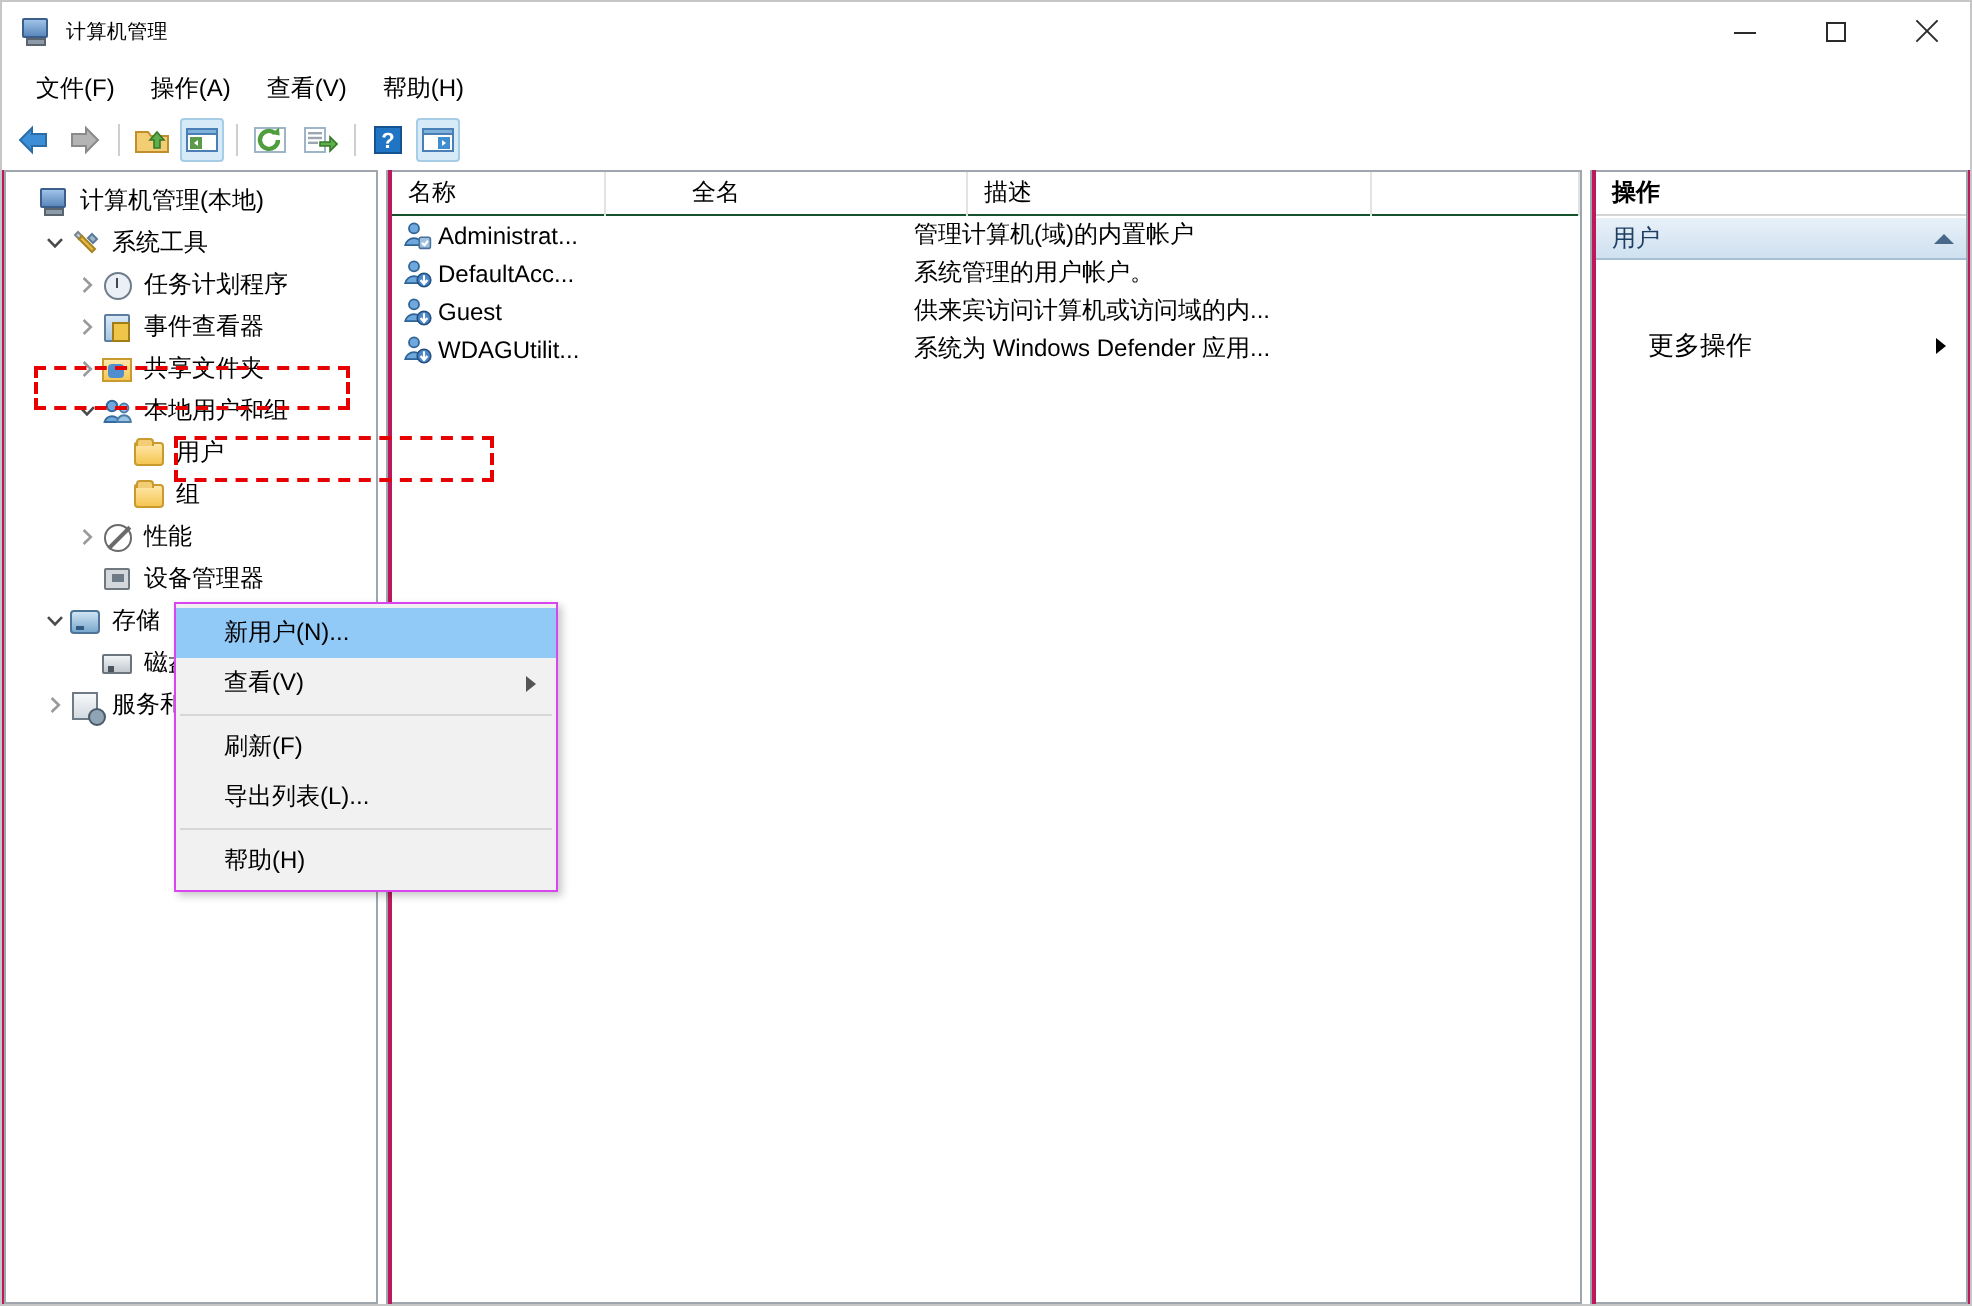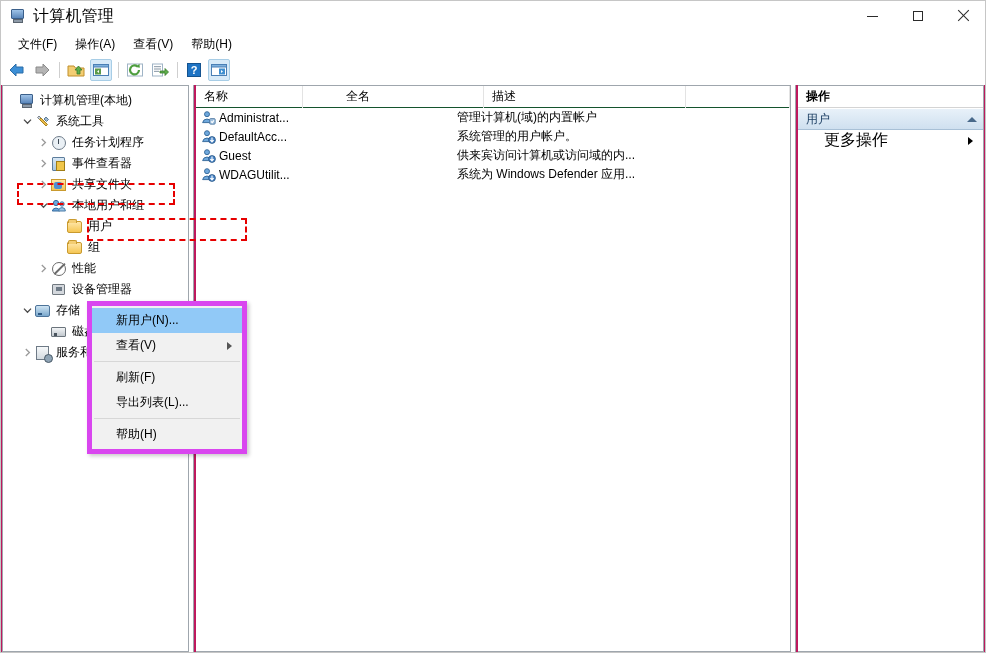--- a/index.html
+++ b/index.html
@@ -50,21 +50,21 @@
     border: 1px solid #3b5f8a;
     border-radius: 1px;
   }
   .mmc-icon .base {
     position: absolute; left: 3px; top: 11px;
     width: 10px; height: 4px;
     background: #8d9aa8;
     border: 1px solid #5a646f;
   }
   .title-text {
-    font-size: 16px;
+    font-size: 10px;
     color: #000;
     letter-spacing: 0.2px;
   }
   .win-buttons {
     position: absolute;
     right: 0; top: 0;
     height: 30px;
     display: flex;
   }
   .win-btn {
@@ -416,38 +416,39 @@
     border-left: 5px solid transparent;
     border-right: 5px solid transparent;
     border-bottom: 5px solid #49698a;
   }
   .act-item {
     height: 21px;
     display: flex;
     align-items: center;
     padding-left: 26px;
     padding-right: 10px;
-    font-size: 16px;
+    font-size: 13px;
     cursor: default;
+    margin-top: 32px;
   }
   .act-item .alabel { flex: 1; }
   .caret-right {
     width: 0; height: 0;
     border-top: 4px solid transparent;
     border-bottom: 4px solid transparent;
     border-left: 5px solid #000;
   }
 
   
   .ctxmenu {
     position: absolute;
     left: 86px; top: 216px;
-    width: 160px;
+    width: 192px;
     background: #f1f1f1;
-    border: 5px solid #d946ef;
+    border: 1px solid #d946ef;
     box-shadow: 2px 2px 4px rgba(0,0,0,0.22);
     padding: 2px 0;
     z-index: 50;
     font-size: 12px;
     user-select: none;
   }
   .ctx-item {
     height: 25px;
     display: flex;
     align-items: center;

